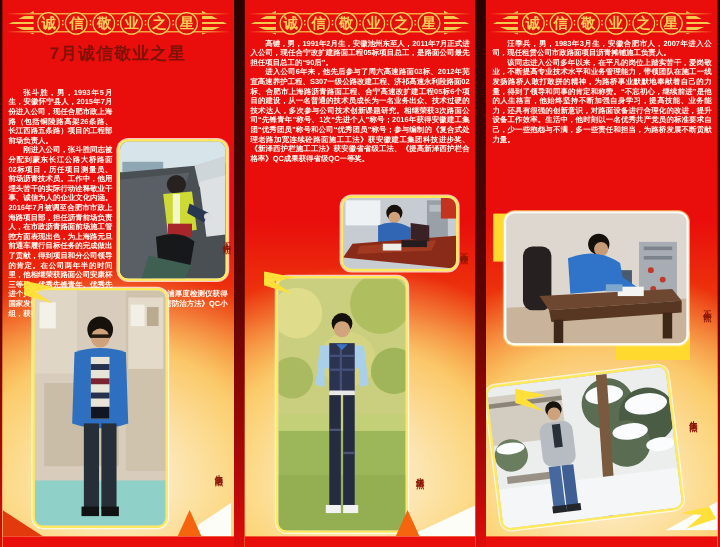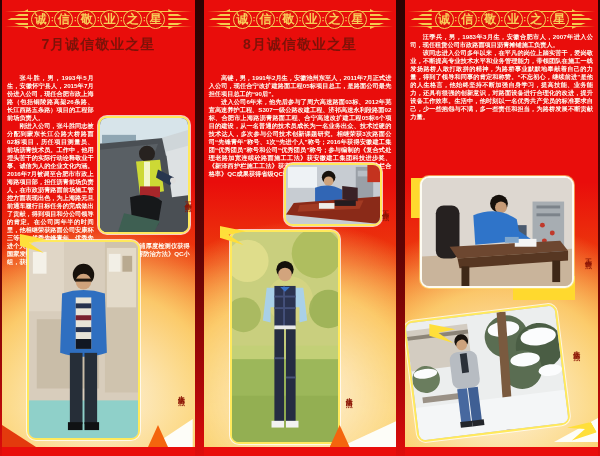--- a/index.html
+++ b/index.html
@@ -149,21 +149,20 @@
       <span class="esep">∶</span>
       <span class="ecirc">敬</span>
       <span class="esep">∶</span>
       <span class="ecirc">业</span>
       <span class="esep">∶</span>
       <span class="ecirc">之</span>
       <span class="esep">∶</span>
       <span class="ecirc">星</span>
       <span class="wing wr"></span>
     </div>
-    <h2 class="subtitle">8月诚信敬业之星</h2>
     <div class="bio">
       <p>高键，男，1991年2月生，安徽池州东至人，2011年7月正式进入公司，现任合宁改扩建路面工程05标项目总工，是路面公司最先担任项目总工的“90后”。</p>
       <p>进入公司6年来，他先后参与了周六高速路面03标、2012年芜宣高速养护工程、S307一级公路改建工程、济祁高速永利段路面02标、合肥市上海路沥青路面工程、合宁高速改扩建工程05标6个项目的建设，从一名普通的技术员成长为一名业务出众、技术过硬的技术达人，多次参与公司技术创新课题研究。相继荣获3次路面公司“先锋青年”称号、1次“先进个人”称号；2016年获得安徽建工集团“优秀团员”称号和公司“优秀团员”称号；参与编制的《复合式处理老路加宽连续砼路面施工工法》获安徽建工集团科技进步奖、《新泽西护栏施工工法》获安徽省省级工法、《提高新泽西护栏合格率》QC成果获得省级QC一等奖。</p>
     </div>
     <div class="photo abs z2" style="left:80px;top:163px;width:98px;height:63px;">
       <svg viewBox="0 0 97 62" preserveAspectRatio="none">
         <rect width="97" height="62" fill="#c7ccd2"></rect>
         <rect x="2" y="2" width="30" height="22" fill="#eef2f5"></rect>
         <rect x="72" y="2" width="18" height="36" fill="#9aa0a7"></rect>
         <rect x="74" y="6" width="14" height="6" fill="#b8bec5"></rect>

